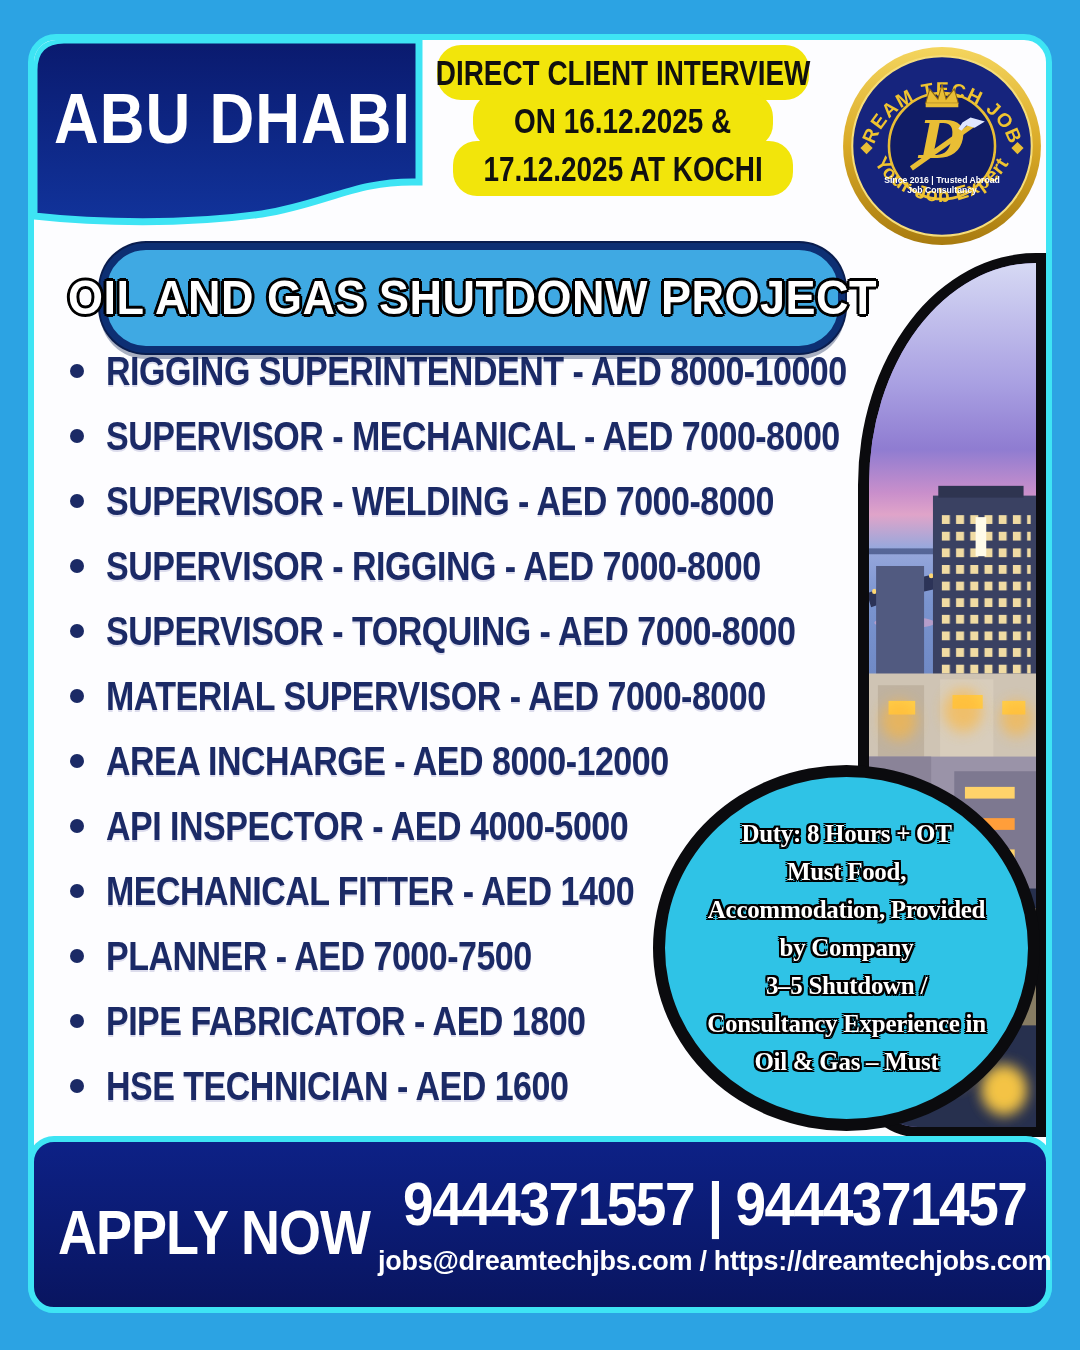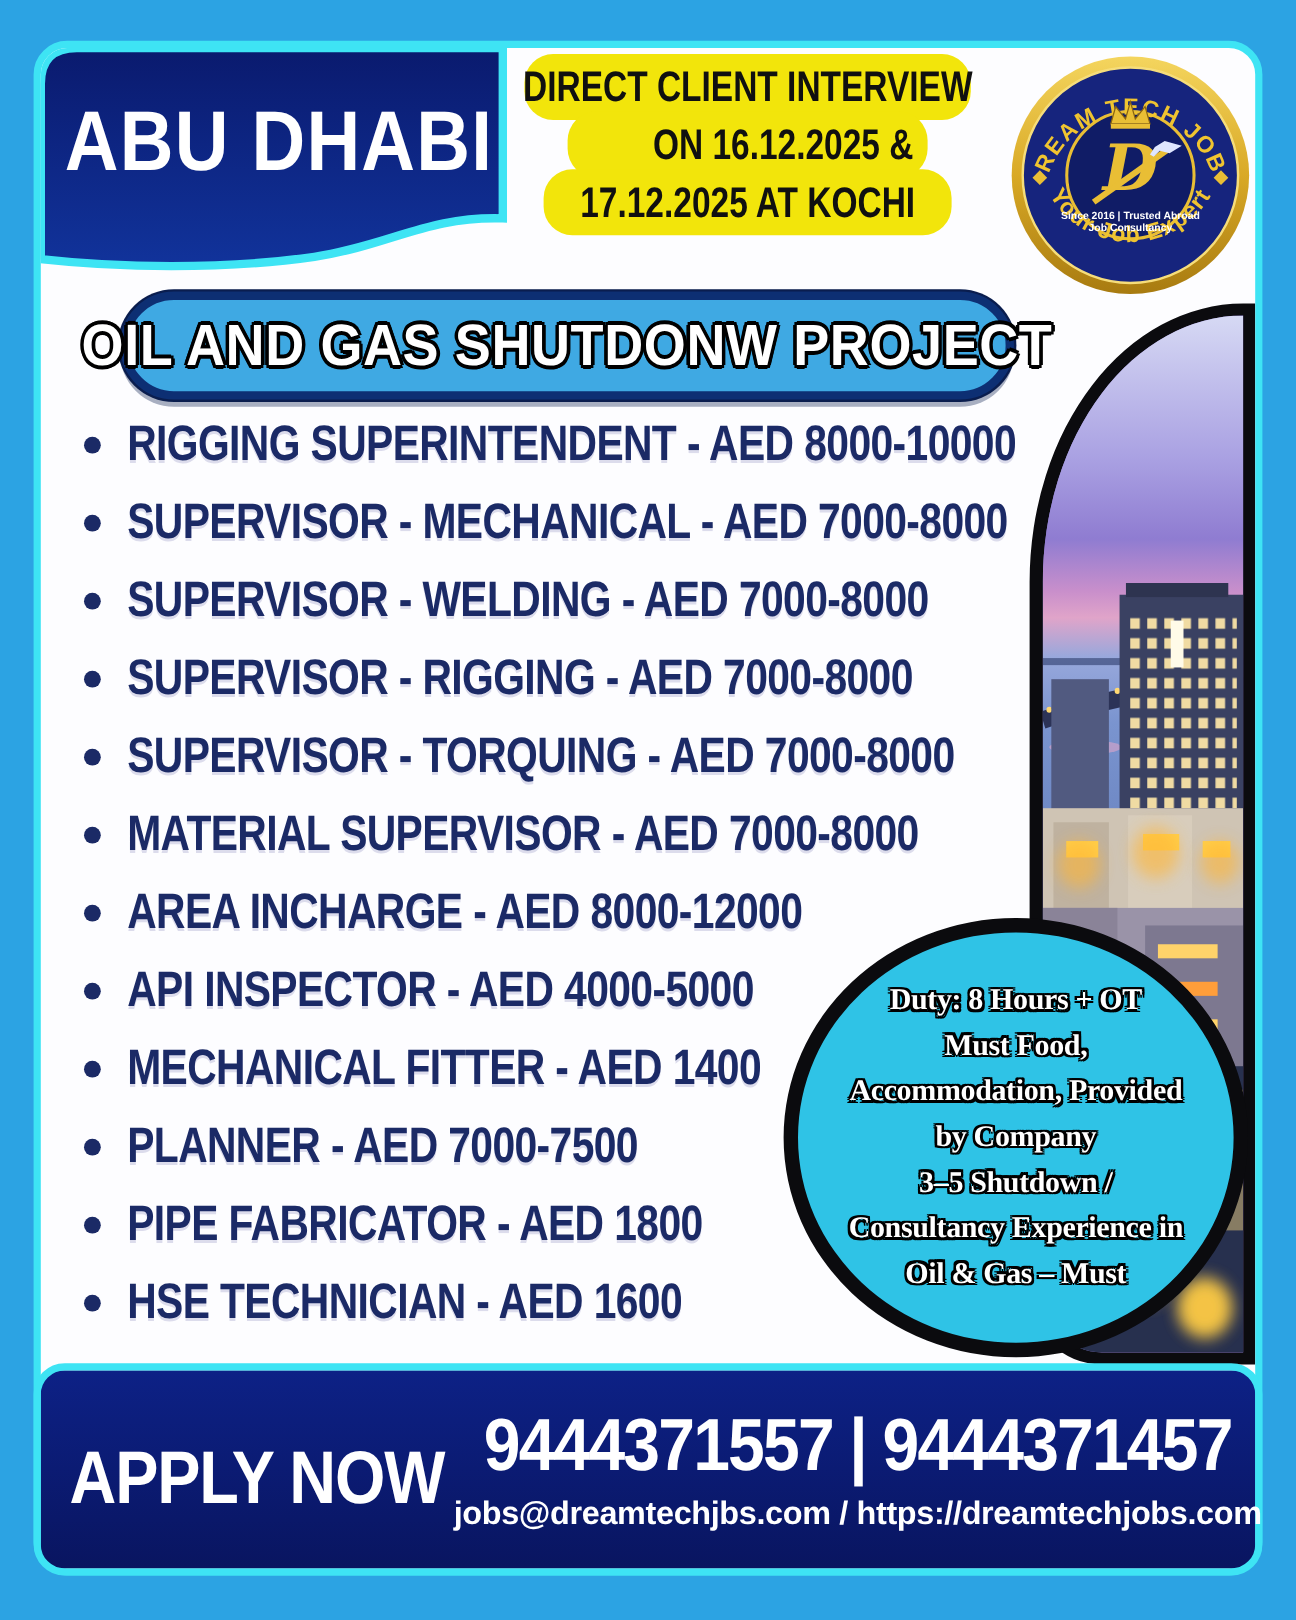--- a/index.html
+++ b/index.html
@@ -12,29 +12,29 @@
   
   .banner{position:absolute;left:-6px;top:-6px;width:398px;height:192px;z-index:6;}
   .banner-title{position:absolute;left:26px;top:44px;width:346px;text-align:center;color:#fff;
     font-size:62px;font-weight:900;letter-spacing:1px;white-space:nowrap;
     transform:scaleY(1.14);transform-origin:top center;}
 
   
   .badge{position:absolute;left:403px;top:5px;width:372px;z-index:6;display:flex;flex-direction:column;align-items:center;}
   .badge-row{background:#F2E50B;border-radius:24px;height:55px;display:flex;align-items:center;justify-content:center;margin-top:-7px;}
   .badge-row:first-child{margin-top:0;}
-  .r1{width:372px;} .r2{width:300px;justify-content:flex-end;} .r3{width:340px;}
+  .r1{width:372px;} .r2{width:300px;} .r3{width:340px;}
   .badge-text{color:#101010;font-weight:900;font-size:31px;white-space:nowrap;display:inline-block;
     transform:scale(0.9,1.15);transform-origin:center;}
 
   
   .logo{position:absolute;left:806px;top:4px;width:204px;height:204px;z-index:7;}
 
   
-  .pill{position:absolute;left:66px;top:203px;width:745px;height:90px;z-index:6;background:#3FA9E3;
+  .pill{position:absolute;left:66px;top:203px;width:745px;height:110px;z-index:6;background:#3FA9E3;
     border:7px solid #0D2F73;border-radius:46px;box-sizing:border-box;box-shadow:0 0 0 2px #0a1d4e,0 6px 0 rgba(10,29,78,.35);
     display:flex;align-items:center;justify-content:center;}
   .pill-text{color:#fff;font-size:45px;font-weight:900;letter-spacing:.5px;white-space:nowrap;display:inline-block;
     transform:scaleY(1.08);
     text-shadow:3px 0 0 #000,-3px 0 0 #000,0 3px 0 #000,0 -3px 0 #000,2px 2px 0 #000,-2px 2px 0 #000,2px -2px 0 #000,-2px -2px 0 #000;}
 
   
   .jobs{position:absolute;left:26px;top:298px;width:820px;z-index:4;}
   .job{display:flex;align-items:center;height:65px;}
   .bullet{width:14px;height:14px;border-radius:50%;background:#1B2A66;margin:0 22px 0 10px;flex:0 0 auto;}

